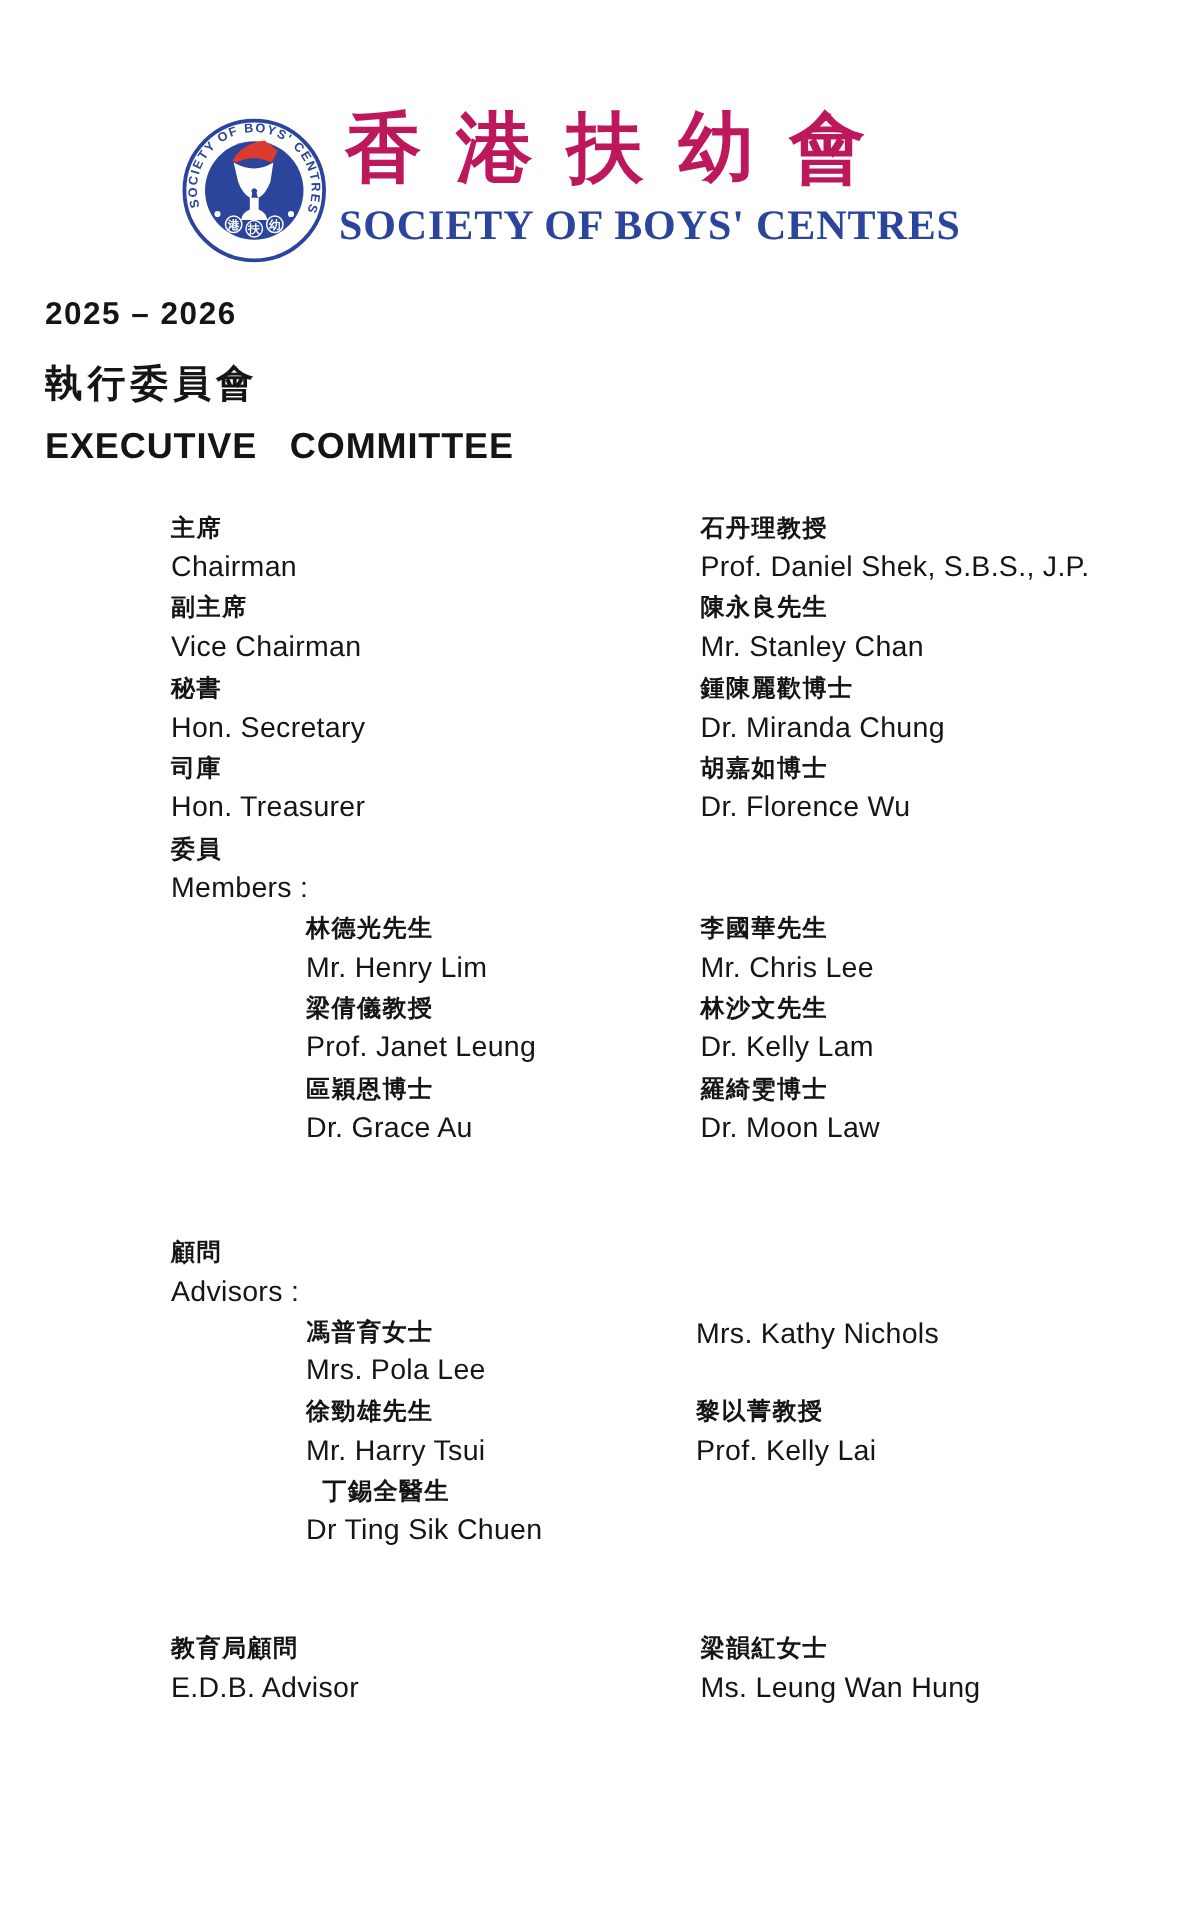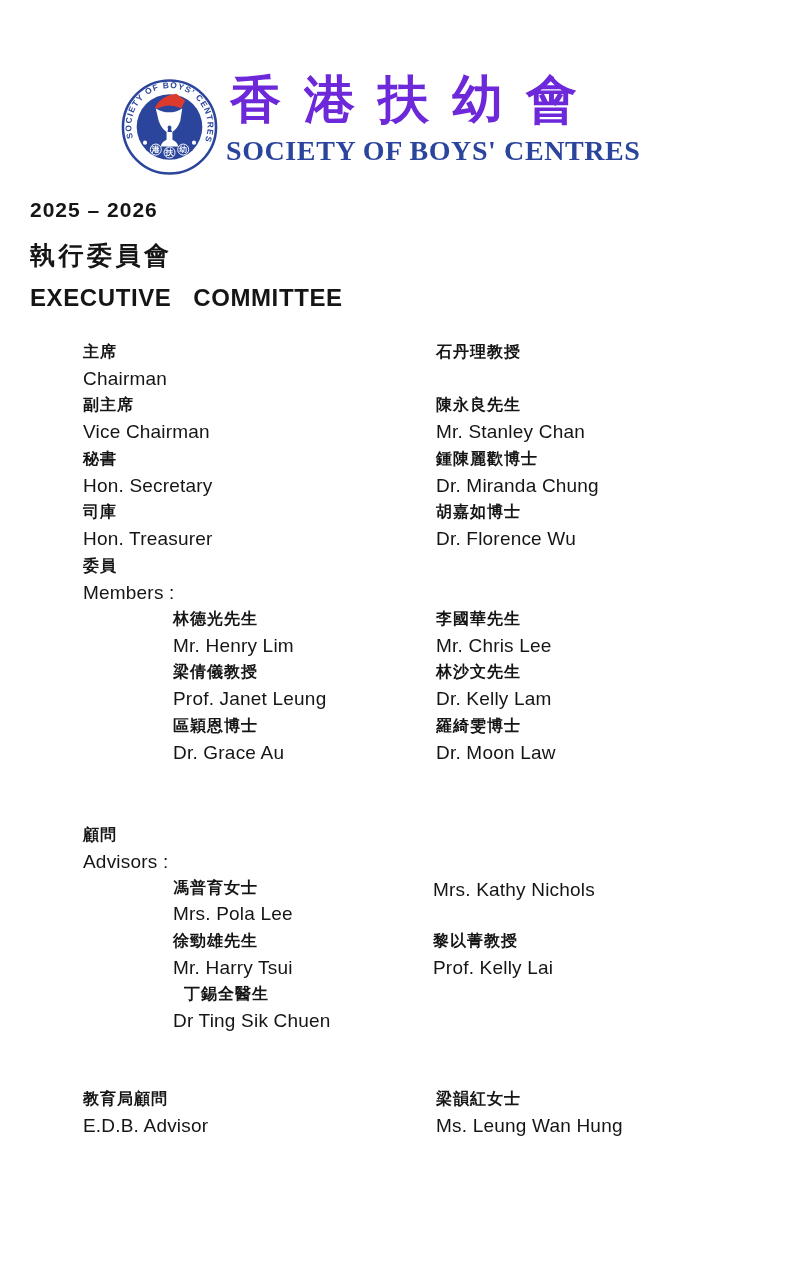--- a/index.html
+++ b/index.html
@@ -1,26 +1,26 @@
 <!DOCTYPE html>
 <html><head>
 <meta charset="utf-8">
 <style>
   html,body{margin:0;padding:0;background:#ffffff;}
   .page{
     position:relative;width:785px;height:1280px;background:#ffffff;
     overflow:hidden;color:#151515;
     font-family:"Liberation Sans",sans-serif;
   }
-  .ln{position:absolute;white-space:pre;line-height:1.15;}
+  .ln{position:absolute;white-space:pre;line-height:1.15;margin-left:31px;}
   .zh{font-family:"DejaVu Serif",serif;font-weight:700;font-size:16px;letter-spacing:1px;}
   .en{font-size:19px;letter-spacing:0.2px;}
   .org-zh{
     position:absolute;left:230px;top:74px;font-size:51px;font-weight:700;
-    letter-spacing:23px;color:#6d28d9;font-family:"DejaVu Serif",serif;line-height:1;
+    letter-spacing:23px;color:#be185d;font-family:"DejaVu Serif",serif;line-height:1;
   }
   .org-en{
     position:absolute;left:226px;top:137px;font-size:28px;font-weight:600;
     color:#2b459c;font-family:"Liberation Serif",serif;letter-spacing:0.6px;line-height:1;
   }
   .center{position:absolute;left:30px;width:755px;text-align:left;line-height:1;}
   .term{top:199px;font-size:21px;font-weight:700;letter-spacing:1px;}
   .cm-zh{top:243px;font-size:25px;font-weight:700;letter-spacing:3.5px;font-family:"DejaVu Serif",serif;}
   .cm-en{top:286px;font-size:24px;font-weight:700;letter-spacing:0.6px;white-space:pre;}
   .badge{position:absolute;left:116px;top:78px;width:107px;height:98px;}
@@ -58,20 +58,21 @@
   <div class="org-zh">香港扶幼會</div>
   <div class="org-en">SOCIETY OF BOYS' CENTRES</div>
 
   <div class="center term">2025 – 2026</div>
   <div class="center cm-zh">執行委員會</div>
   <div class="center cm-en">EXECUTIVE   COMMITTEE</div>
 
   <div class="ln zh" style="top:343px;left:83px">主席</div>
   <div class="ln en" style="top:368px;left:83px">Chairman</div>
   <div class="ln zh" style="top:343px;left:436px">石丹理教授</div>
+  <div class="ln en" style="top:368px;left:436px">Prof. Daniel Shek, S.B.S., J.P.</div>
 
   <div class="ln zh" style="top:396px;left:83px">副主席</div>
   <div class="ln en" style="top:421px;left:83px">Vice Chairman</div>
   <div class="ln zh" style="top:396px;left:436px">陳永良先生</div>
   <div class="ln en" style="top:421px;left:436px">Mr. Stanley Chan</div>
 
   <div class="ln zh" style="top:450px;left:83px">秘書</div>
   <div class="ln en" style="top:475px;left:83px">Hon. Secretary</div>
   <div class="ln zh" style="top:450px;left:436px">鍾陳麗歡博士</div>
   <div class="ln en" style="top:475px;left:436px">Dr. Miranda Chung</div>

